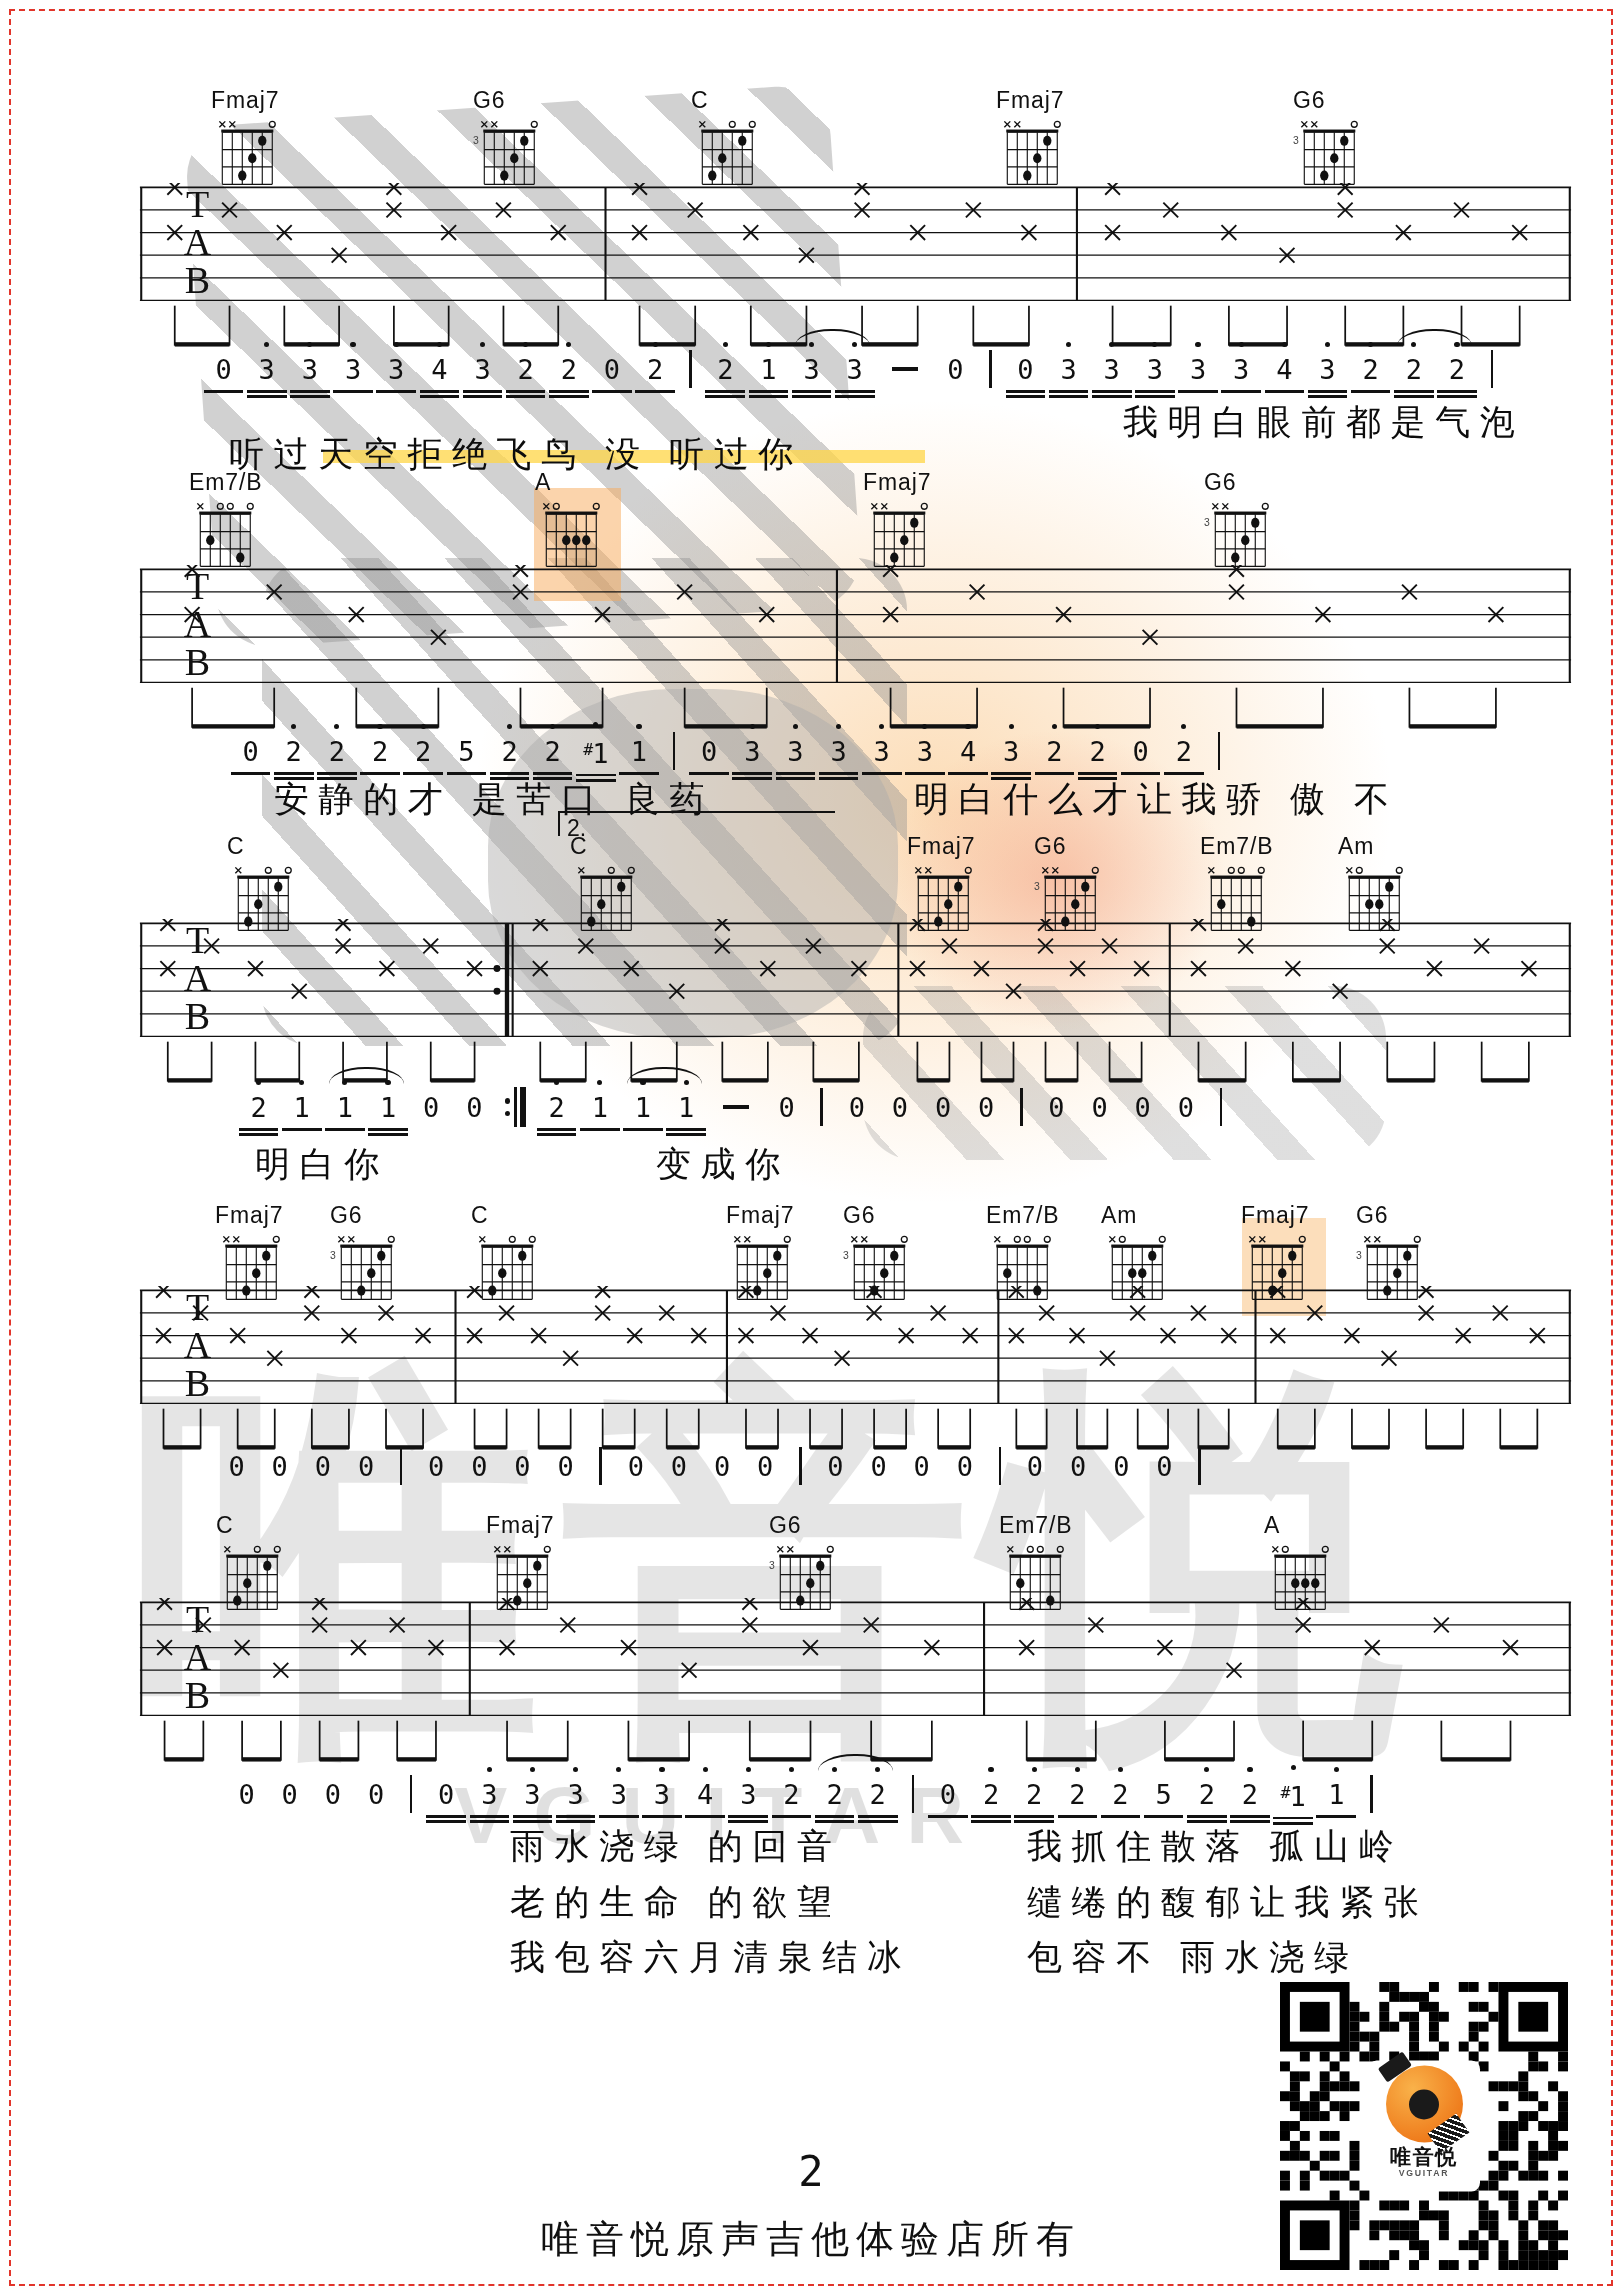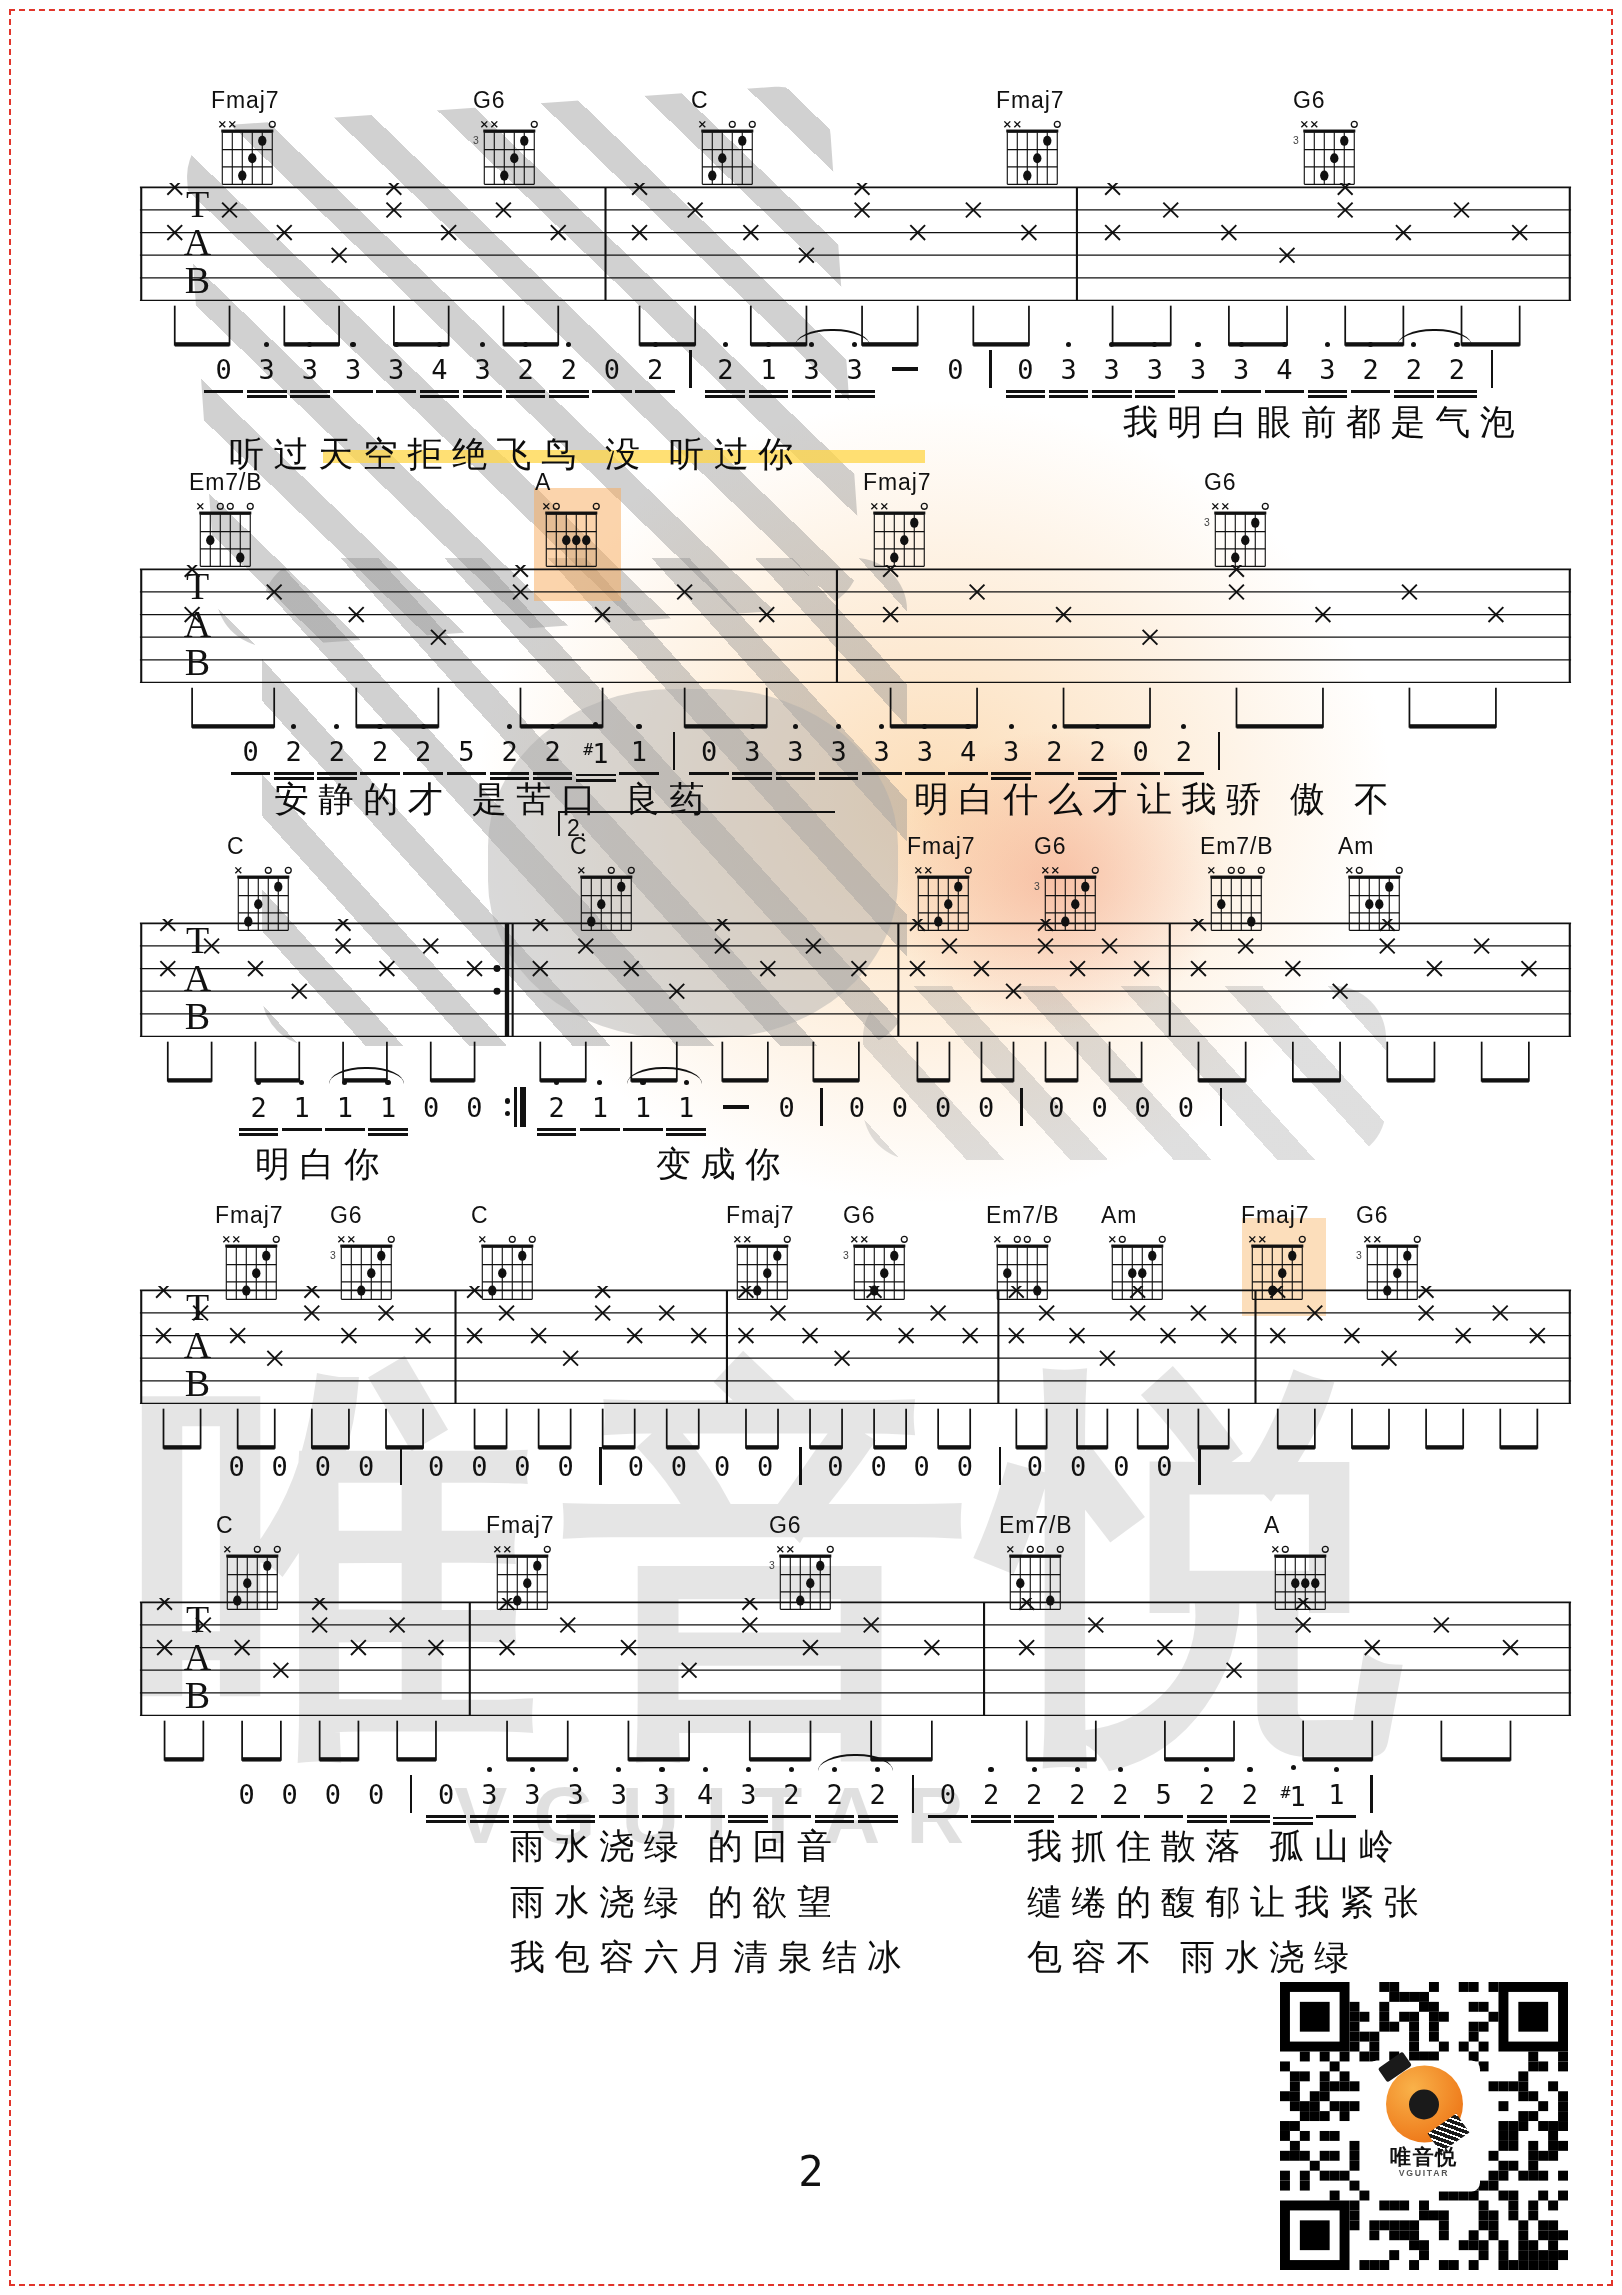--- a/index.html
+++ b/index.html
@@ -1560,27 +1560,28 @@
         <span class="note">2<span class="hd"></span><span class="ul l1"></span></span>
         <span class="note">5<span class="ul l1"></span></span>
         <span class="note">2<span class="hd"></span><span class="ul l1"></span><span class="ul l2"></span></span>
         <span class="note">2<span class="hd"></span><span class="ul l1"></span><span class="ul l2"></span></span>
         <span class="note"><span class="sharp">#</span>1<span class="hd"></span><span class="ul l1"></span><span class="ul l2"></span></span>
         <span class="note">1<span class="hd"></span><span class="ul l1"></span></span>
         <span class="mbar"></span>
       </div>
       <div class="lyr" style="left: 510px; top: 1823px;">雨水浇绿 的回音</div>
       <div class="lyr" style="left: 1027px; top: 1823px;">我抓住散落  孤山岭</div>
-      <div class="lyr" style="left: 510px; top: 1879px;">雨水浇绿 的欲望</div>
+      <div class="lyr" style="left: 510px; top: 1879px;">老的生命 的欲望</div>
       <div class="lyr" style="left: 1027px; top: 1879px; text-align: right;">缱绻的馥郁让我紧张</div>
       <div class="lyr" style="left: 510px; top: 1934px;">我包容六月清泉结冰</div>
       <div class="lyr" style="left: 1027px; top: 1934px;">包容不  雨水浇绿</div>
     </div>
 
   <div id="pagenum">2</div>
+  <div id="footer">唯音悦原声吉他体验店所有</div>
 
   <div id="qr">
     <div id="qrmods"><svg width="288" height="288" viewBox="0 0 330 330">
           <rect width="330" height="330" fill="#fff"></rect>
           <rect x="113.79310344827586" y="0" width="11.379310344827585" height="11.379310344827585" fill="#000"></rect>
           <rect x="125.17241379310344" y="0" width="11.379310344827585" height="11.379310344827585" fill="#000"></rect>
           <rect x="170.68965517241378" y="0" width="11.379310344827585" height="11.379310344827585" fill="#000"></rect>
           <rect x="204.82758620689654" y="0" width="11.379310344827585" height="11.379310344827585" fill="#000"></rect>
           <rect x="216.20689655172413" y="0" width="11.379310344827585" height="11.379310344827585" fill="#000"></rect>
           <rect x="238.9655172413793" y="0" width="11.379310344827585" height="11.379310344827585" fill="#000"></rect>

